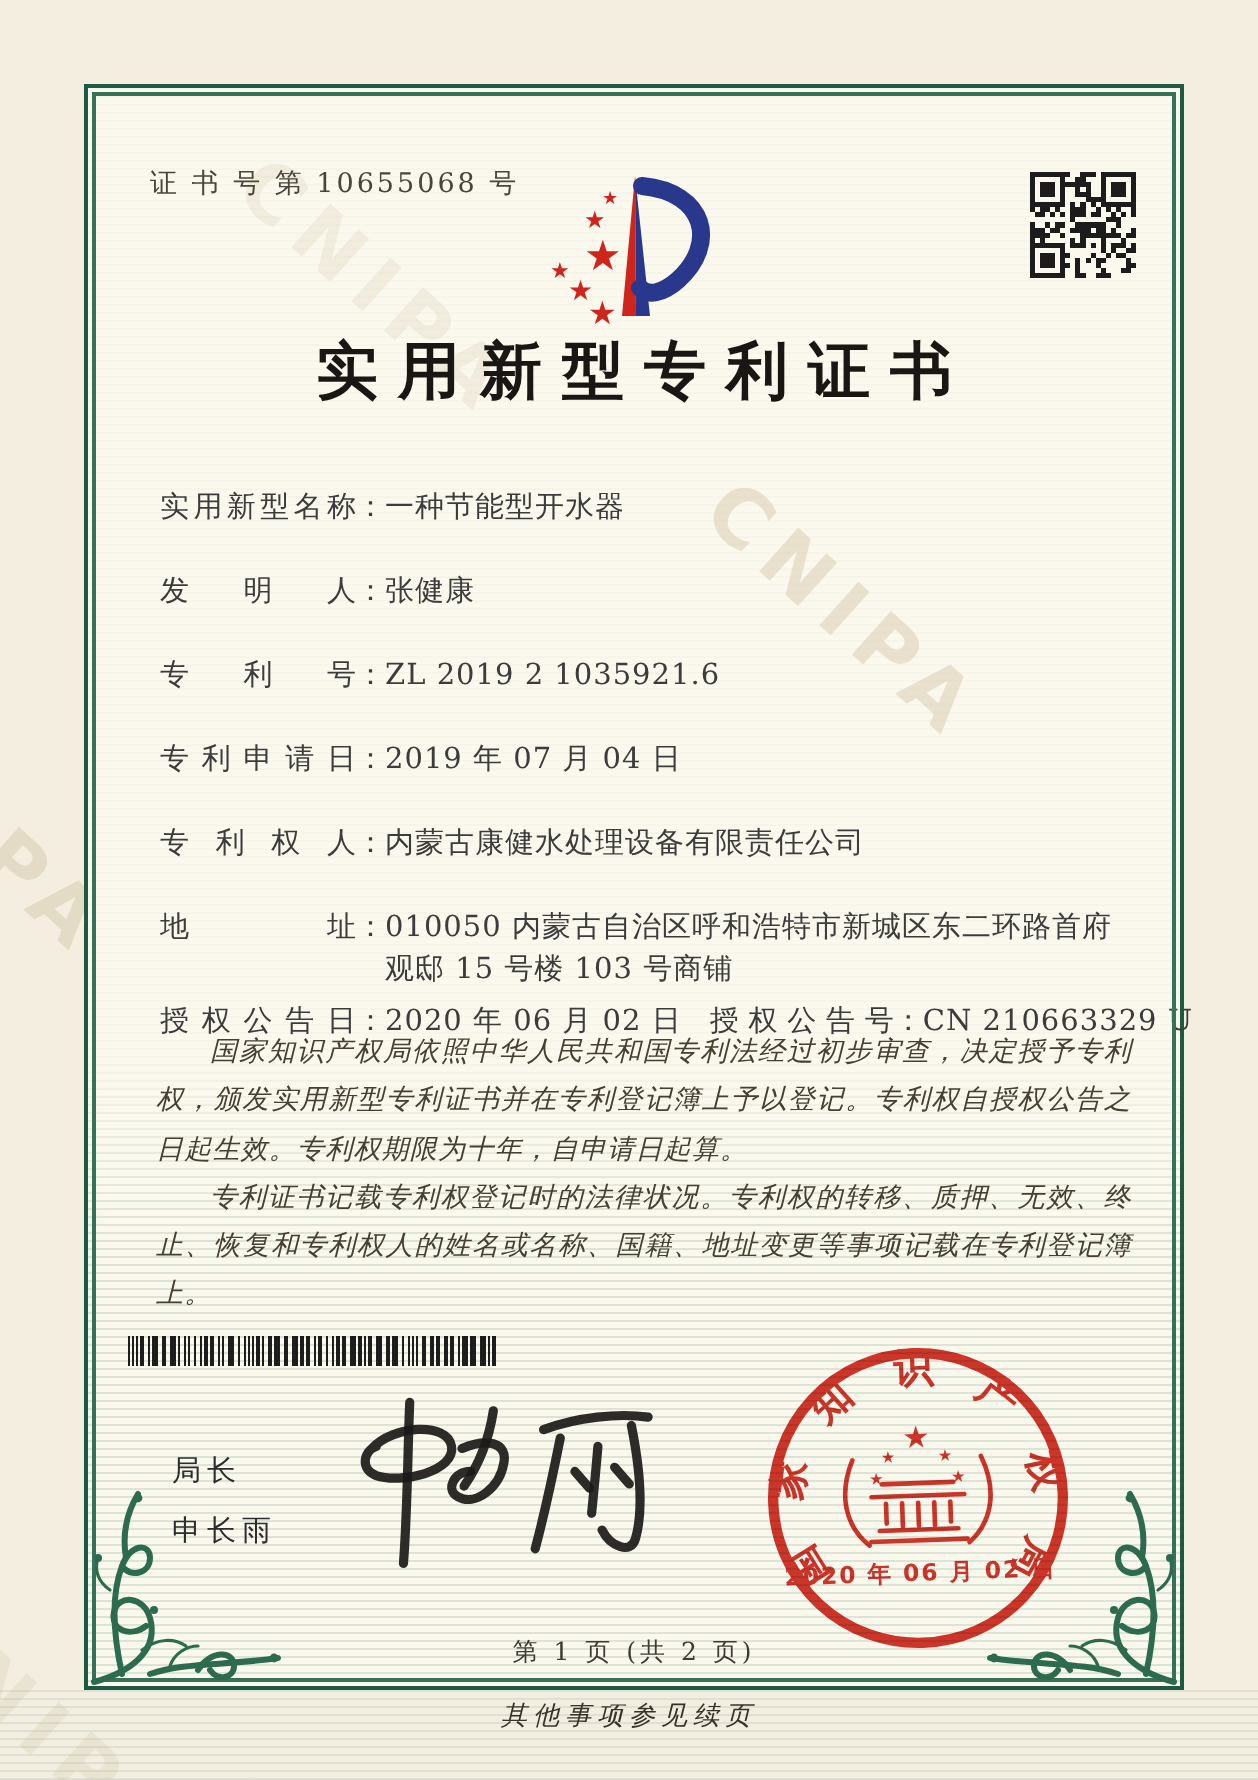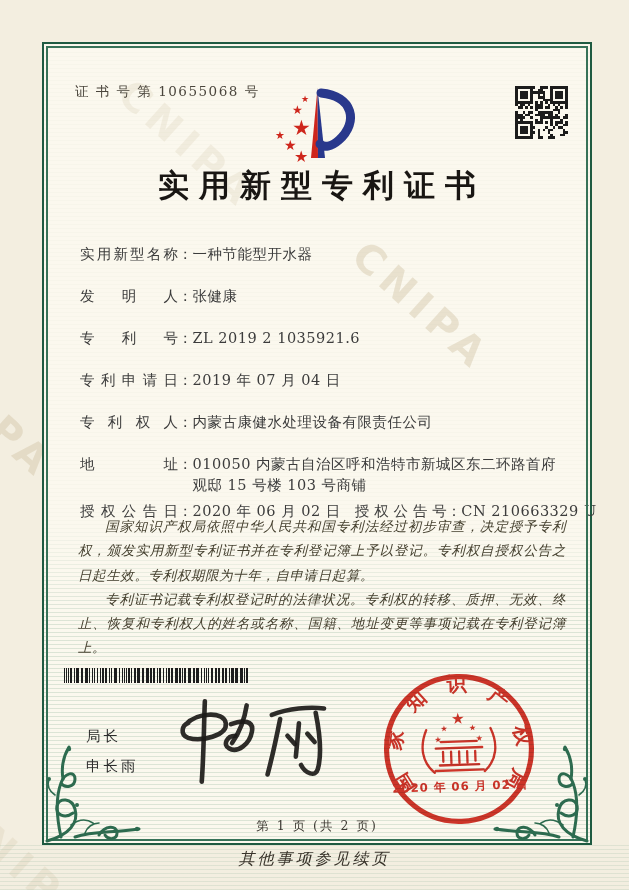--- a/index.html
+++ b/index.html
@@ -51,21 +51,21 @@
   .seal{left:336px;top:626px;opacity:.93;mix-blend-mode:multiply;transform:rotate(-2deg);}
   .seal text{font-family:"DejaVu Sans","Liberation Sans",sans-serif;font-weight:bold;fill:#ce261c;}
   .seal .emb{fill:none;stroke:#ce261c;stroke-width:2.6;stroke-linecap:round;}
   .pagenum{left:0;top:774px;width:100%;text-align:center;font-size:12.5px;letter-spacing:2px;color:#3d3a33;}
   .corner{bottom:-4px;z-index:3;}
   .corner-l{left:-3px;}
   .corner-r{right:-3px;transform:scaleX(-1);}
   .flo{fill:none;stroke:#2d6b4f;stroke-width:3;stroke-linecap:round;stroke-linejoin:round;}
   .flo2{fill:none;stroke:#2d6b4f;stroke-width:1.6;stroke-linecap:round;}
   .footnote{position:absolute;left:0;top:849px;width:100%;text-align:center;z-index:3;
-            font-style:italic;font-size:16px;letter-spacing:3px;color:#38332a;}
+            font-style:italic;font-size:13px;letter-spacing:3px;color:#38332a;}
 </style>
 </head>
 <body>
 
 <div class="cert">
 
   <div class="wm wm-a">CNIPA</div>
   <div class="wm wm-d">CNIPA</div>
   <div class="bottomlines"></div>
 

